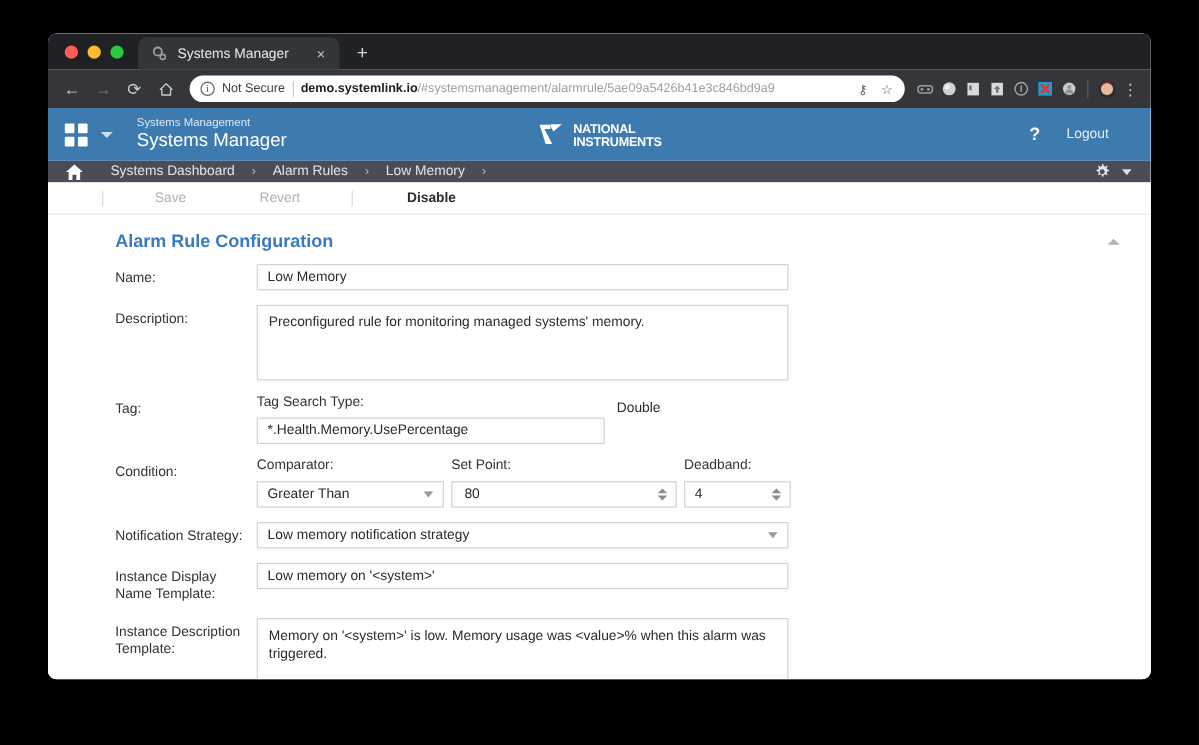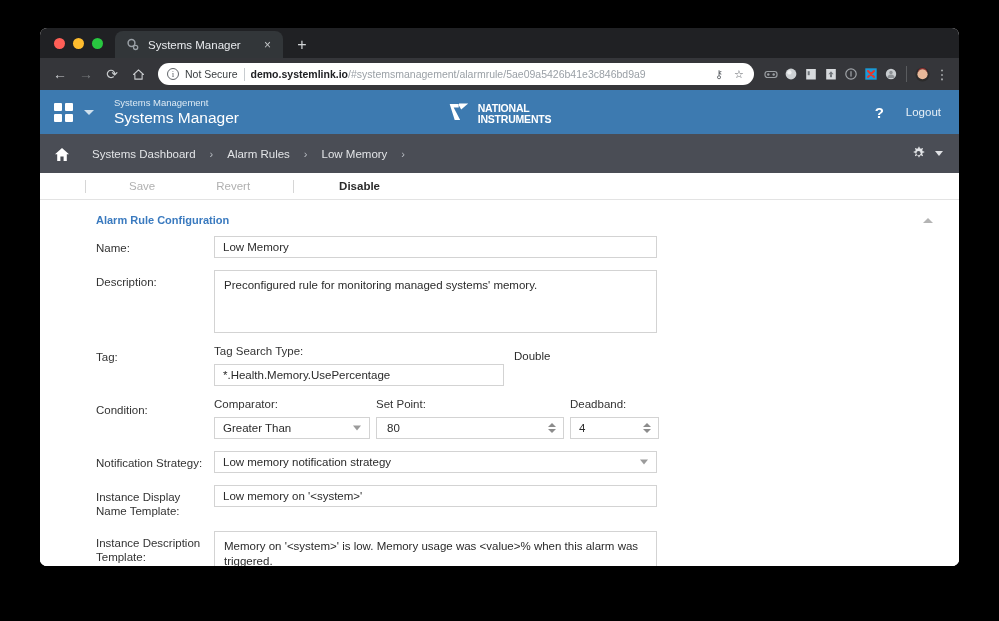--- a/index.html
+++ b/index.html
@@ -132,21 +132,21 @@
   }
 
   
   .app { height: 476px; background: #ffffff; position: relative; overflow: hidden; }
 
   
   .app-header {
     height: 44px;
     background: #3d7ab0;
     display: flex; align-items: center;
-    padding: 0 18px 0 14px;
+    padding: 0 35px 0 14px;
     position: relative;
   }
   .grid-icon {
     width: 19px; height: 19px;
     display: grid;
     grid-template-columns: 1fr 1fr; grid-template-rows: 1fr 1fr;
     gap: 3px;
   }
   .grid-icon i { background: #ffffff; display: block; border-radius: 1px; }
   .hdr-caret {
@@ -172,21 +172,21 @@
   }
 
   .hdr-right {
     margin-left: auto; display: flex; align-items: center; gap: 22px;
   }
   .hdr-help { color: #ffffff; font-size: 15px; font-weight: 700; }
   .hdr-logout { color: #e6eff6; font-size: 11.5px; }
 
   
   .crumb-bar {
-    height: 39px;
+    height: 18px;
     background: #4a4d55;
     display: flex; align-items: center;
     padding: 0 16px 0 14px;
   }
   .home-icon { width: 16px; height: 14px; position: relative; margin-right: 22px; }
   .crumbs { display: flex; align-items: center; }
   .crumb {
     font-size: 11.5px; color: #e2e4e7;
     padding: 0 0 0 0;
   }
@@ -223,21 +223,21 @@
   .panel {
     margin: 0 4px 0 4px;
     border-bottom: 1px solid #e6e6e6;
     position: relative;
   }
   .panel-head {
     display: flex; align-items: center;
     padding: 14px 22px 0 52px;
   }
   .panel-title {
-    font-size: 11px; font-weight: 700; color: #3a7abf;
+    font-size: 15px; font-weight: 700; color: #3a7abf;
   }
   .collapse-caret {
     margin-left: auto;
     width: 0; height: 0;
     border-left: 5px solid transparent;
     border-right: 5px solid transparent;
     border-bottom: 5px solid #b4b4b4;
   }
 
   .form { padding: 10px 0 18px 0; }

